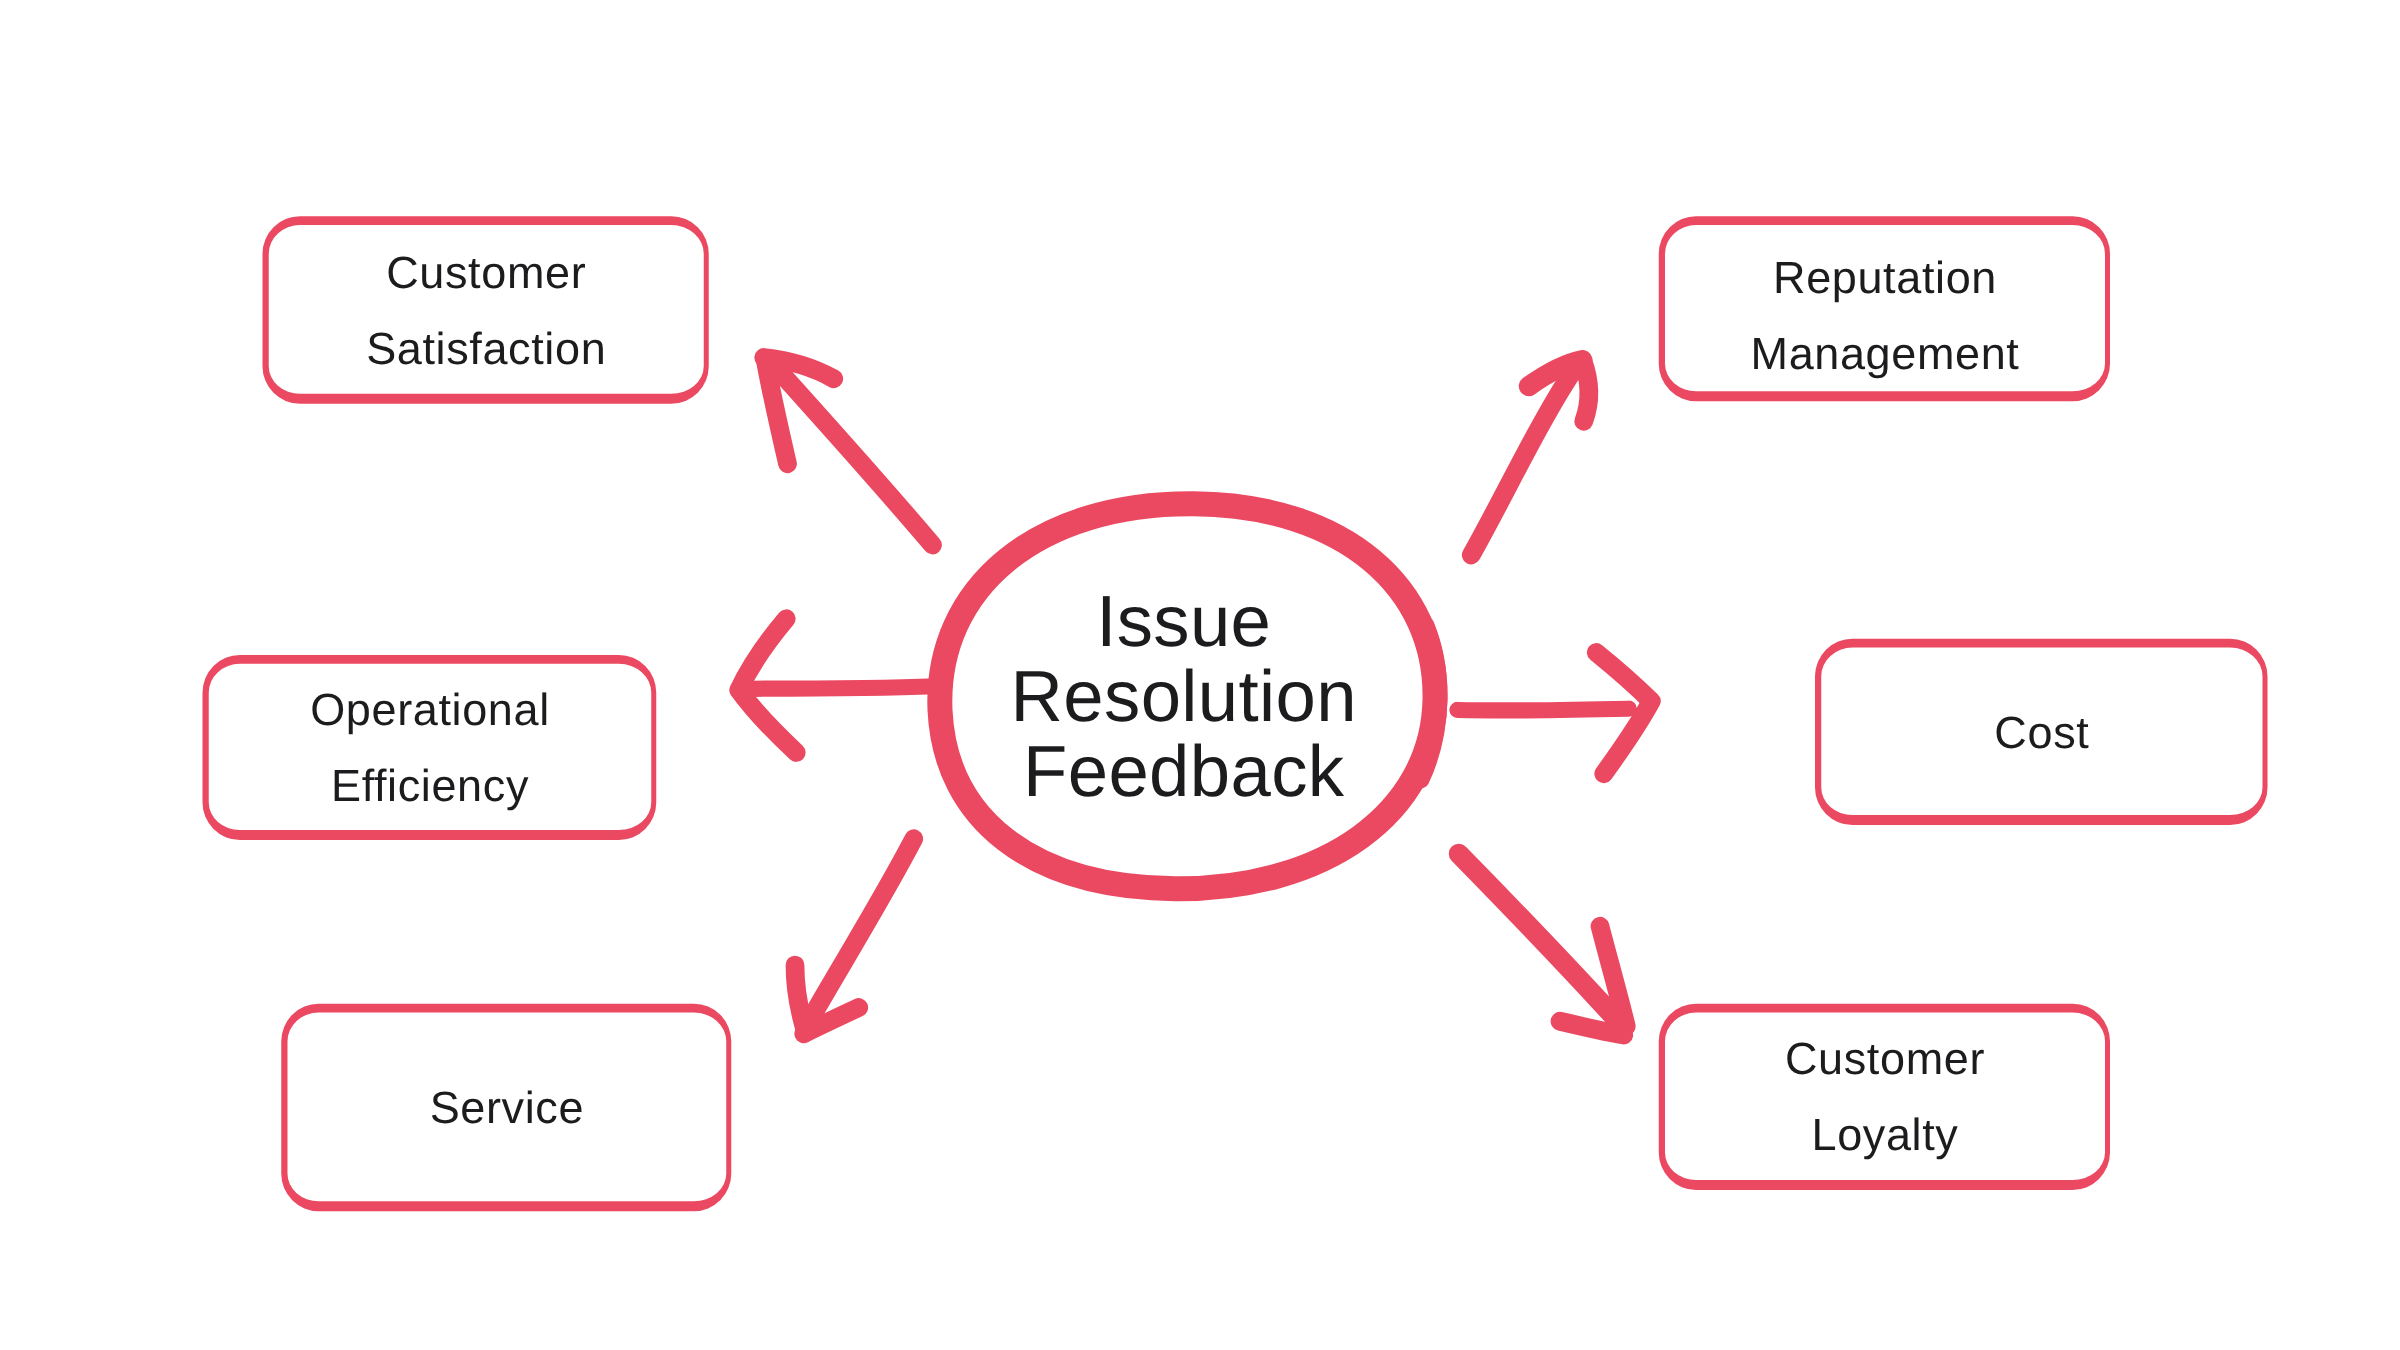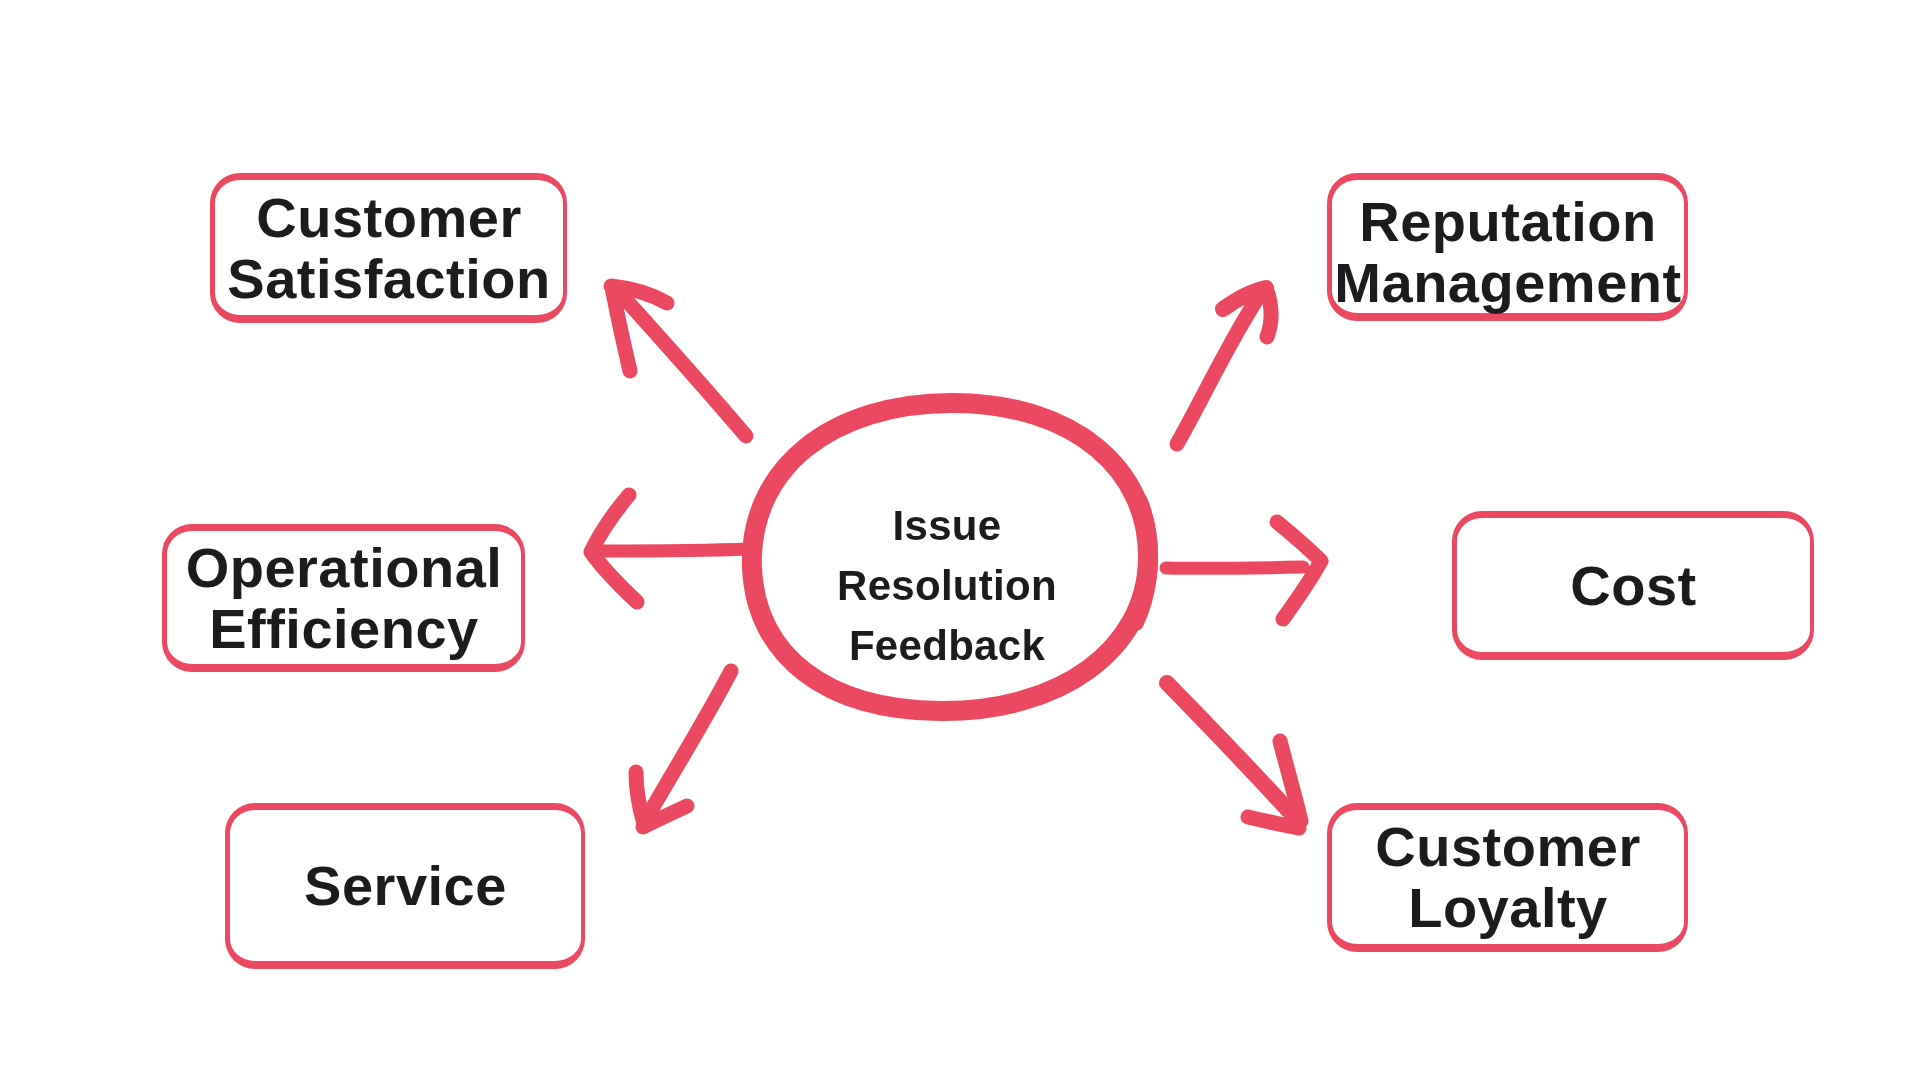--- a/index.html
+++ b/index.html
@@ -31,34 +31,34 @@
     border-style:solid;
     border-color:var(--accent);
     border-width:7px 4px 8px 5px;
     border-radius:30px;
     display:flex;
     align-items:center;
     justify-content:center;
   }
   .node-label{
     text-align:center;
-    font-size:56px;
+    font-size:36px;
     line-height:61px;
     letter-spacing:0.5px;
     color:var(--text);
-    font-weight:700;
+    font-weight:400;
   }
   .line{display:block;}
   .center-label{
     position:absolute;
-    left:782px;top:496px;width:330px;
+    left:782px;top:468px;width:330px;
     text-align:center;
-    font-size:42px;
+    font-size:58px;
     line-height:60px;
-    font-weight:700;
+    font-weight:400;
     letter-spacing:0.3px;
     color:var(--text);
   }
 </style>
 </head>
 <body>
 
 <svg class="diagram-svg" viewBox="0 0 1920 1080">
 
   <g>

